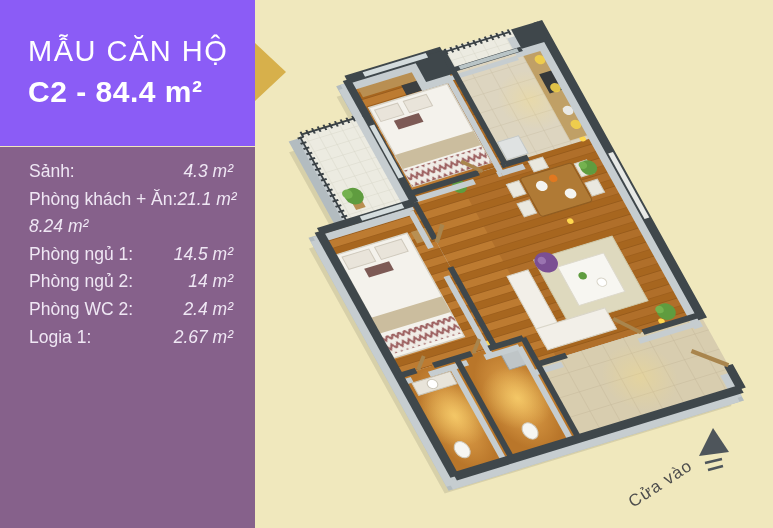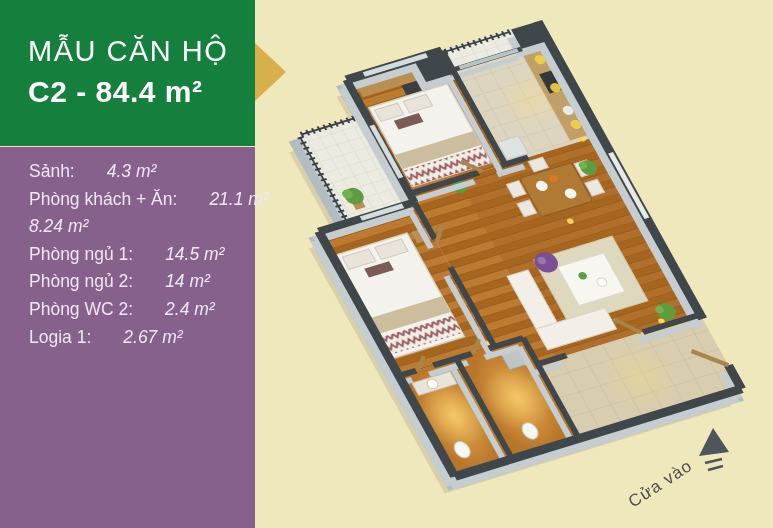--- a/index.html
+++ b/index.html
@@ -1,32 +1,32 @@
 <!DOCTYPE html>
 <html><head>
 <meta charset="utf-8">
 <style>
   html,body{margin:0;padding:0;}
   body{font-family:"Liberation Sans",sans-serif;}
   .stage{position:relative;width:773px;height:528px;background:#f0e8bd;overflow:hidden;}
 
   
-  .banner{position:absolute;left:0;top:0;width:255px;height:146px;background:#15803d;
+  .banner{position:absolute;left:0;top:0;width:255px;height:146px;background:#8b5cf6;
           box-sizing:border-box;padding:36px 0 0 28px;}
   .banner .arrow{position:absolute;left:255px;top:43px;width:0;height:0;
           border-top:29px solid transparent;border-bottom:29px solid transparent;
           border-left:31px solid #d7b04b;}
   .banner-line1{color:#ffffff;font-size:29px;font-weight:400;letter-spacing:1.5px;line-height:1.1;}
   .banner-line2{color:#ffffff;font-size:30px;font-weight:700;letter-spacing:.5px;margin-top:7px;}
 
   
   .panel{position:absolute;left:0;top:147px;width:255px;height:381px;background:#86618b;
          box-sizing:border-box;padding:14px 22px 0 29px;}
-  .room-row{display:flex;align-items:baseline;
-            height:27.6px;color:#efe7f4;font-size:17.5px;gap:32px;}
+  .room-row{display:flex;justify-content:space-between;align-items:baseline;
+            height:27.6px;color:#efe7f4;font-size:17.5px;}
   .room-label{white-space:nowrap;}
   .room-value{white-space:nowrap;font-style:italic;}
 
   
   .plan{position:absolute;left:0;top:0;width:773px;height:528px;}
   .entr-label{fill:#4c4c4c;font-size:17px;letter-spacing:1px;font-family:"Liberation Sans",sans-serif;}
 </style>
 </head>
 <body>
 

